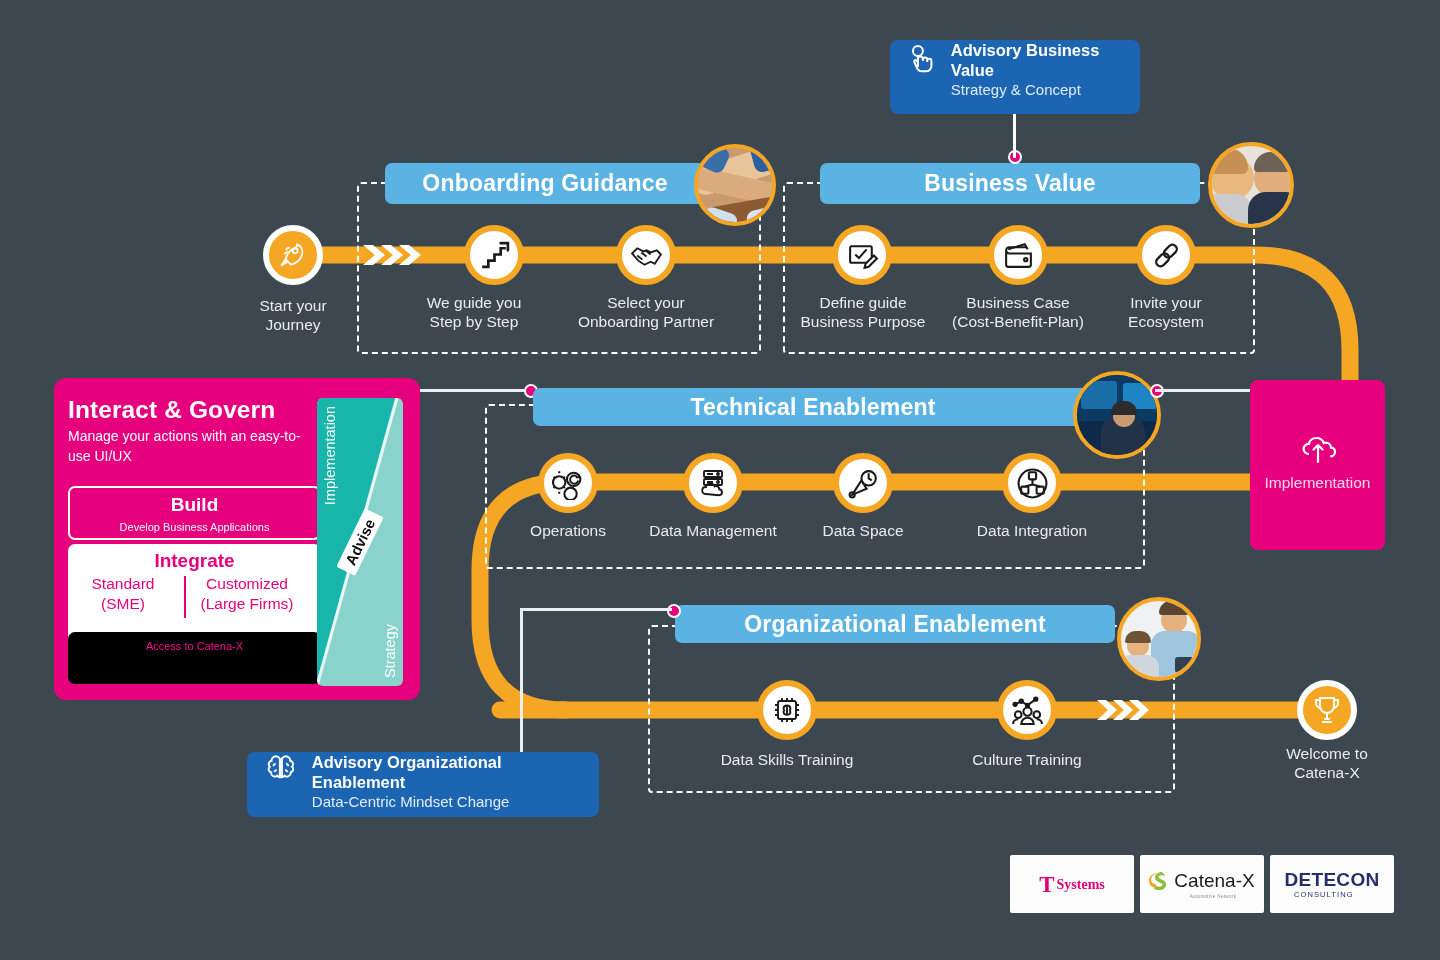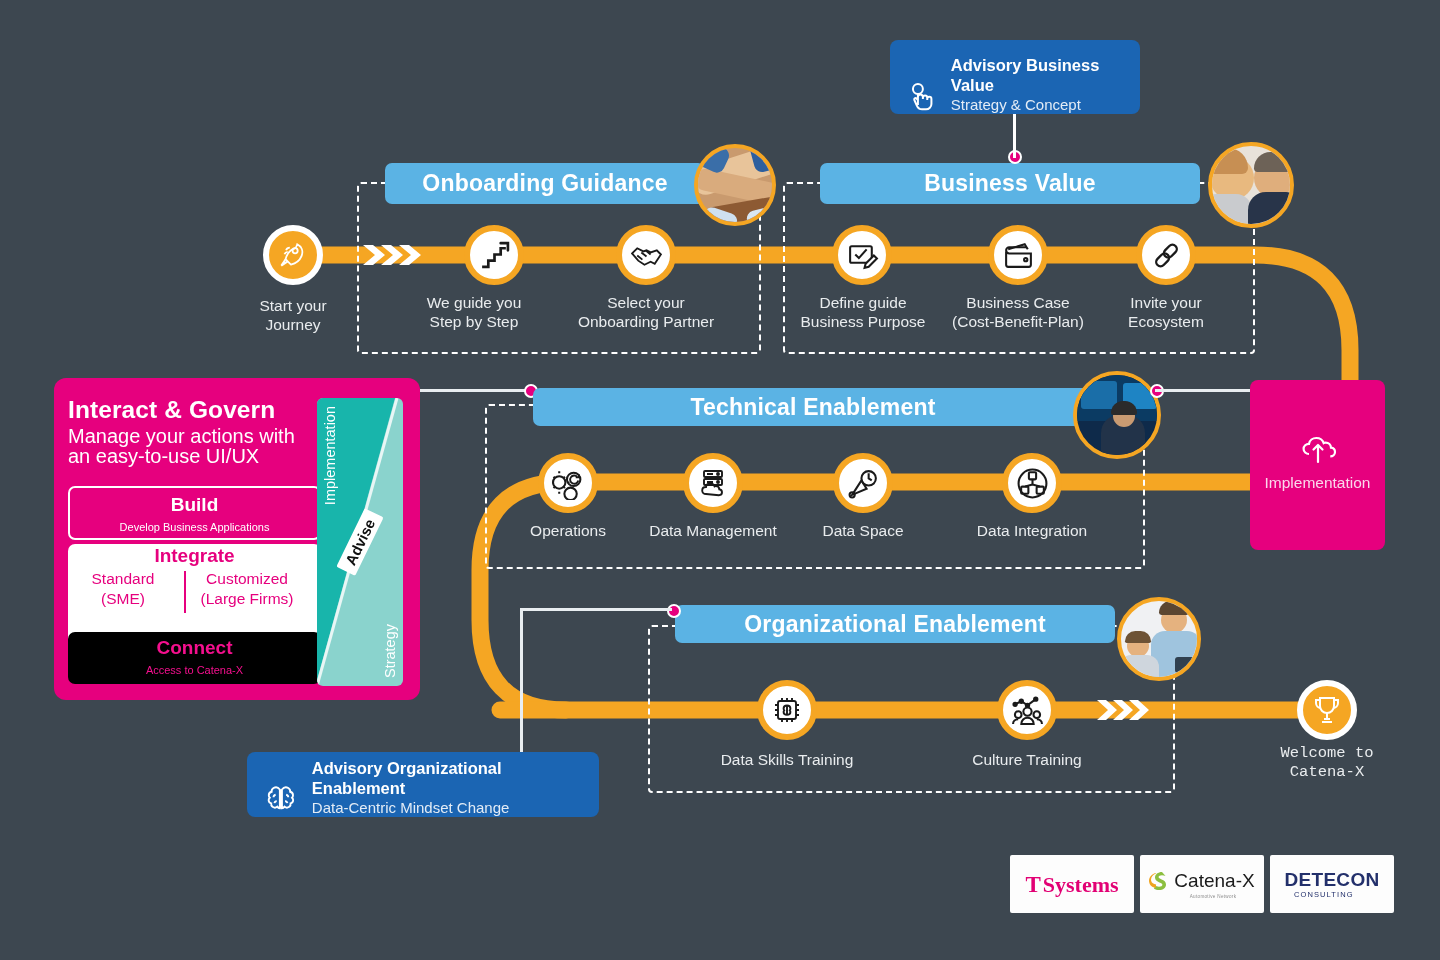--- a/index.html
+++ b/index.html
@@ -68,21 +68,21 @@
     box-sizing:border-box;
     overflow:hidden;
   }
   .photo i{position:absolute;display:block;}
 
   
   .callout{
     position:absolute;
     border-radius:8px;
     display:flex;
-    align-items:flex-end;
+    align-items:flex-start;
     box-sizing:border-box;
   }
   .callout.blue{background:#1b65b3;color:#fff;padding:0 16px;gap:13px;}
   .callout .c-txt{display:flex;flex-direction:column;justify-content:center;}
   .callout .c-title{font-size:16.5px;font-weight:bold;line-height:20px;}
   .callout .c-sub{font-size:15px;line-height:19px;color:#e3ecf6;}
 
   .callout.pink{
     background:#e6007e;color:#fff;
     flex-direction:column;align-items:center;justify-content:center;
@@ -97,31 +97,31 @@
     left:54px;top:378px;width:366px;height:322px;
     background:#e6007e;border-radius:12px;
     box-sizing:border-box;
   }
   #govern .g-title{
     position:absolute;left:14px;top:18px;
     color:#fff;font-size:24.5px;font-weight:bold;letter-spacing:.1px;
   }
   #govern .g-sub{
     position:absolute;left:14px;top:48px;width:250px;
-    color:#ffffff;font-size:20px;line-height:20px;
+    color:#ffffff;font-size:14px;line-height:20px;
   }
   .stack-box{
     position:absolute;left:14px;width:253px;
     border-radius:7px;box-sizing:border-box;
     text-align:center;
   }
   .stack-box .s-title{font-size:19px;font-weight:bold;line-height:24px;}
   .stack-box .s-sub{font-size:11px;line-height:20px;}
   #box-build{top:108px;height:54px;border:2px solid #fff;color:#fff;padding-top:5px;}
-  #box-integrate{top:166px;height:100px;background:#fff;color:#e6007e;}
+  #box-integrate{top:166px;height:100px;background:#fff;color:#e6007e;padding-top:5px;}
   #box-connect{top:254px;height:52px;background:#000;color:#f50f8e;padding-top:4px;}
   .two-col{
     display:flex;justify-content:flex-start;align-items:flex-start;
     margin-top:1px;
   }
   .two-col .col{width:110px;font-size:15.5px;line-height:20px;color:#e6007e;}
   .two-col .vline{width:2px;height:42px;background:#e6007e;margin:2px 6px 0;}
 
   
   #advise{
@@ -149,21 +149,21 @@
   
   #logos{position:absolute;left:1010px;top:855px;display:flex;gap:6px;}
   .logo{
     background:#fdfdfd;border-radius:2px;
     display:flex;flex-direction:column;align-items:center;justify-content:center;
     box-sizing:border-box;
   }
   #logo-tsystems{width:124px;height:58px;}
   #logo-tsystems .t-wrap{display:flex;align-items:center;gap:2px;}
   #logo-tsystems .t-mark{color:#e20074;font-family:"Liberation Serif",serif;font-weight:bold;font-size:23px;line-height:23px;}
-  #logo-tsystems .t-name{color:#e20074;font-family:"Liberation Serif",serif;font-weight:bold;font-size:22px;line-height:23px;}
+  #logo-tsystems .t-name{color:#e20074;font-family:"Liberation Serif",serif;font-weight:bold;font-size:14px;line-height:23px;}
   #logo-catena{width:124px;height:58px;}
   #logo-catena .c-row{display:flex;align-items:center;gap:5px;}
   #logo-catena .c-name{color:#1b1b1b;font-size:19px;line-height:19px;}
   #logo-catena .c-sub{color:#8d8d8d;font-size:4.6px;letter-spacing:.3px;margin-top:2px;margin-left:22px;}
   #logo-detecon{width:124px;height:58px;}
   #logo-detecon .d-name{color:#23306b;font-weight:bold;font-size:19px;line-height:20px;letter-spacing:.3px;}
   #logo-detecon .d-sub{color:#23306b;font-size:7.5px;letter-spacing:1.1px;align-self:flex-start;margin-left:24px;}
 
   
   .chev{position:absolute;}
@@ -312,21 +312,20 @@
       <div class="two-col">
         <div class="col" style="white-space:pre-line;">Standard
 (SME)</div>
         <div class="vline"></div>
         <div class="col" style="white-space:pre-line;">Customized
 (Large Firms)</div>
       </div>
     </div>
 
     <div class="stack-box" id="box-connect">
-      <div class="s-title">Connect</div>
       <div class="s-sub">Access to Catena-X</div>
     </div>
   </div>
 
   <div id="advise">
     <svg width="86" height="288" viewBox="0 0 86 288" style="position:absolute;left:0;top:0;">
       <rect x="0" y="0" width="86" height="288" fill="#8ad3cd"></rect>
       <polygon points="0,0 78,0 0,282" fill="#18b5ab"></polygon>
       <line x1="80" y1="0" x2="0" y2="288" stroke="#e8f6f5" stroke-width="3"></line>
     </svg>
@@ -460,21 +459,21 @@
     <i style="left:54px;top:56px;width:22px;height:16px;background:#30404f;border-radius:3px;"></i>
   </div>
 
   <div class="node filled" style="left:1297px;top:680px;">
     <svg width="32" height="32" viewBox="0 0 32 32" fill="none" stroke="#ffffff" stroke-width="2">
       <path d="M9 4h14v8a7 7 0 0 1-14 0z"></path>
       <path d="M9 6H5v3a5 5 0 0 0 5 5M23 6h4v3a5 5 0 0 1-5 5"></path>
       <path d="M16 19v6M11 28h10M13 25h6"></path>
     </svg>
   </div>
-  <div class="node-label" style="left:1257px;top:744px;width:140px;font-family:Liberation Mono, monospace;">Welcome to
+  <div class="node-label" style="left:1257px;top:744px;width:140px;">Welcome to
 Catena-X</div>
 
   <div class="callout blue" style="left:247px;top:752px;width:352px;height:65px;">
     <svg width="38" height="34" viewBox="0 0 34 32" fill="none" stroke="#ffffff" stroke-width="1.8">
       <path d="M16 6c-1.5-2-4-2.6-6-1.4-1.3.8-2 2.2-1.8 3.6-1.6.4-2.7 1.8-2.7 3.4 0 .9.3 1.7.9 2.3-.8.7-1.2 1.7-1 2.8.2 1.3 1.2 2.3 2.4 2.6-.2 1.3.4 2.7 1.6 3.4 1.3.8 3 .6 4.1-.4.6.9 1.6 1.5 2.5 1.5z"></path>
       <path d="M18 6c1.5-2 4-2.6 6-1.4 1.3.8 2 2.2 1.8 3.6 1.6.4 2.7 1.8 2.7 3.4 0 .9-.3 1.7-.9 2.3.8.7 1.2 1.7 1 2.8-.2 1.3-1.2 2.3-2.4 2.6.2 1.3-.4 2.7-1.6 3.4-1.3.8-3 .6-4.1-.4-.6.9-1.6 1.5-2.5 1.5z"></path>
       <path d="M17 6v18"></path>
       <path d="M12 11c-1.3.3-2 1.2-2 2.4M13 17c-1.2.2-2 1-2.2 2M22 11c1.3.3 2 1.2 2 2.4M21 17c1.2.2 2 1 2.2 2"></path>
     </svg>
     <div class="c-txt">

